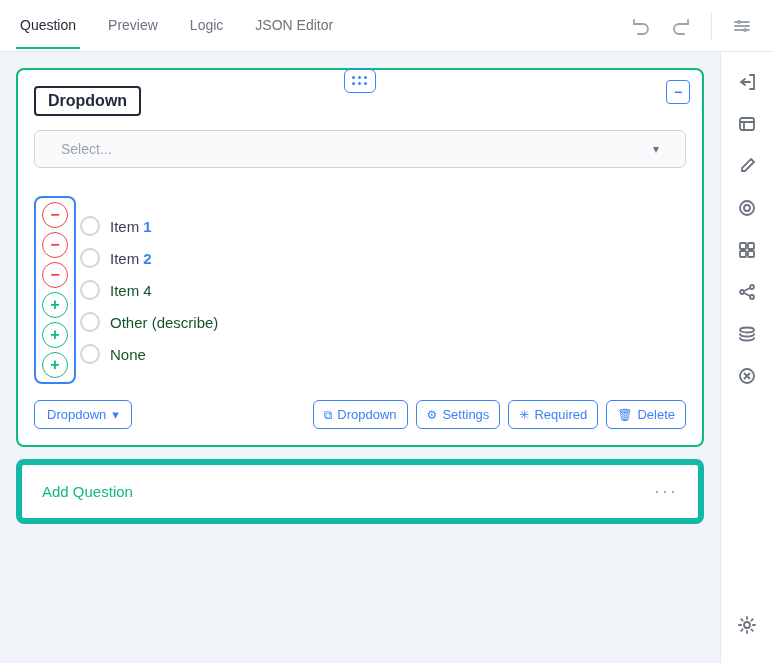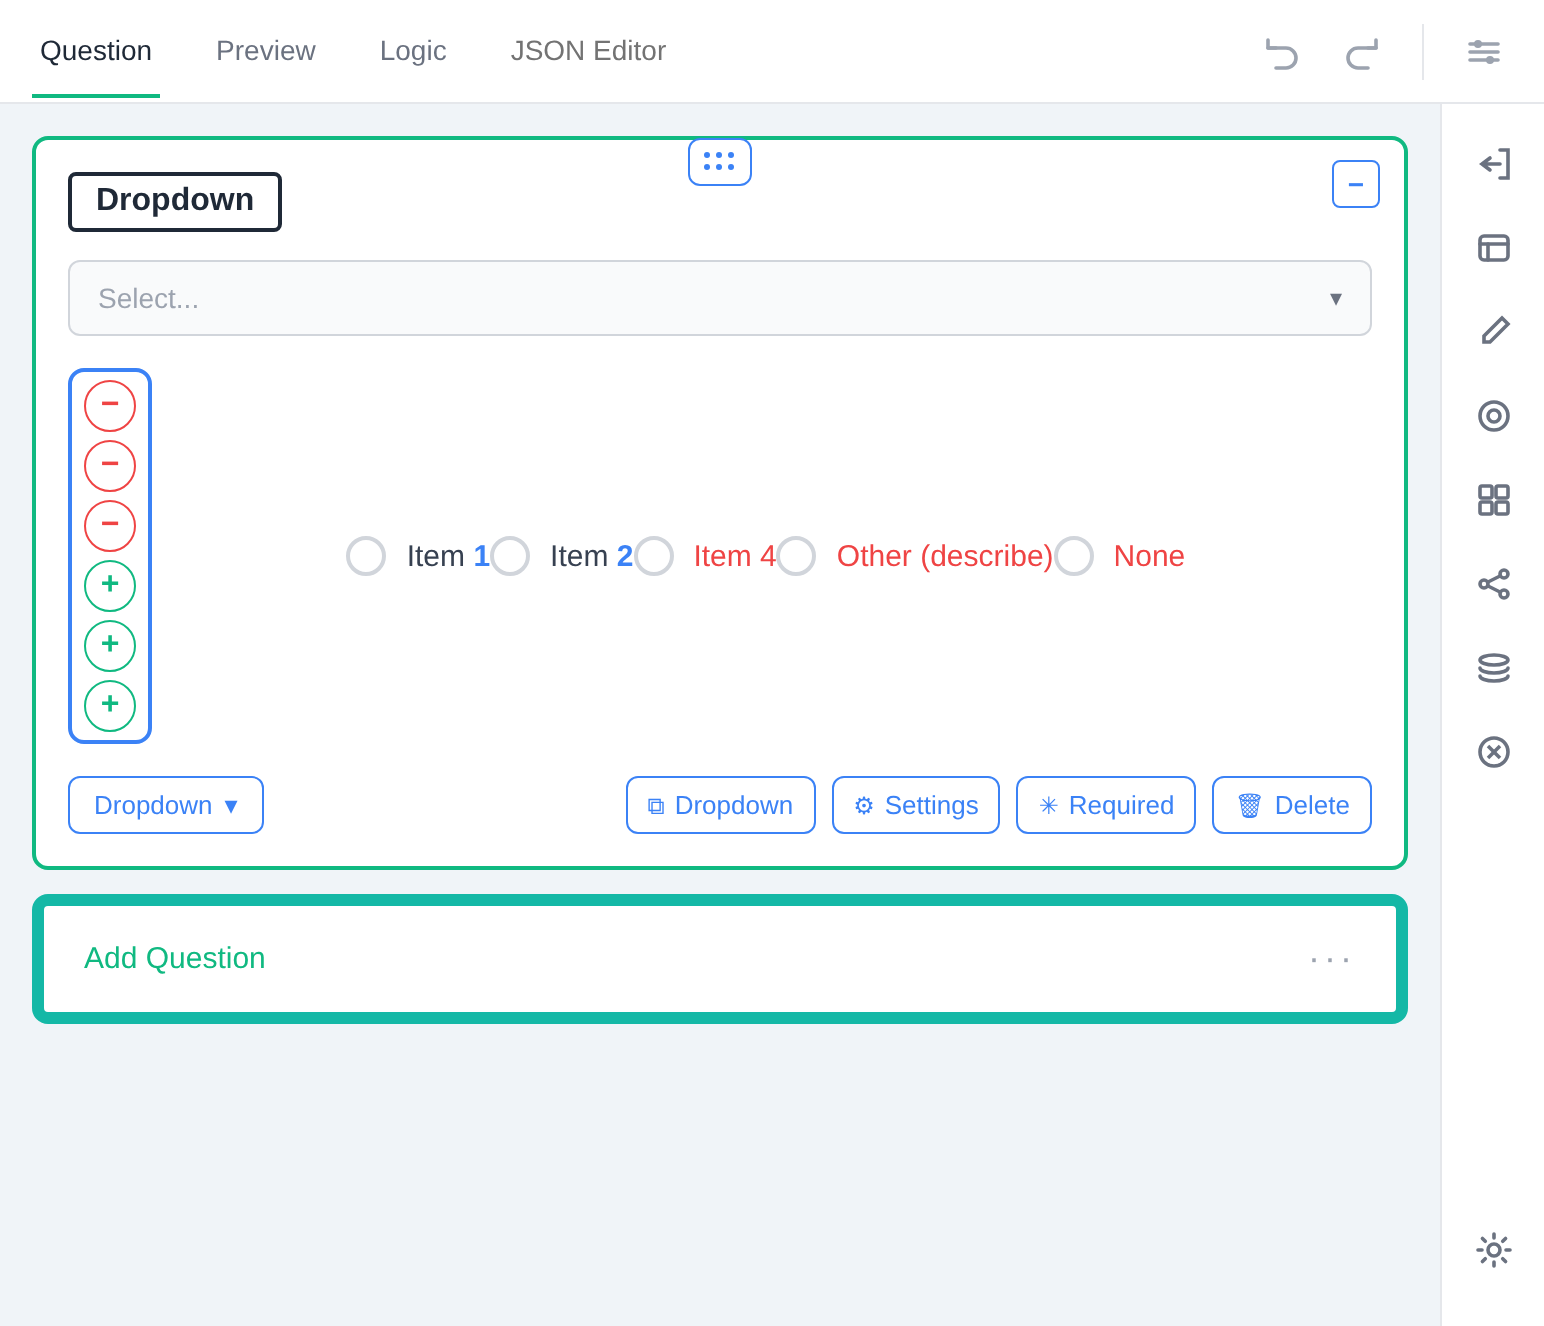--- a/index.html
+++ b/index.html
@@ -168,26 +168,26 @@
       font-weight: 600;
       color: #1f2937;
       margin-bottom: 14px;
       cursor: text;
     }
 
     
     .select-field {
       border: 1px solid #d1d5db;
       border-radius: 6px;
-      padding: 10px 14px;
+      padding: 10px 26px;
       display: flex;
       align-items: center;
       justify-content: space-between;
       background: #f9fafb;
-      margin-bottom: 16px;
+      margin-bottom: 28px;
       cursor: pointer;
     }
 
     .select-placeholder {
       color: #9ca3af;
       font-size: 14px;
     }
 
     .select-chevron {
       color: #6b7280;
@@ -233,21 +233,21 @@
       background: #fff;
       flex-shrink: 0;
     }
 
     .option-label {
       font-size: 15px;
       color: #374151;
     }
 
     .option-label.muted {
-      color: #ef4444;
+      color: #14532d;
     }
 
     .option-label span.highlight {
       color: #3b82f6;
       font-weight: 600;
     }
 
     
     .options-actions-col {
       display: flex;
@@ -263,22 +263,22 @@
     .options-container {
       display: flex;
       flex-direction: row;
       gap: 0;
       margin-bottom: 16px;
       align-items: stretch;
     }
 
     .options-items {
       display: flex;
-      flex-direction: row;
-      gap: 0;
+      flex-direction: column;
+      gap: 12px;
       flex: 1;
       justify-content: center;
     }
 
     
     .card-footer {
       display: flex;
       align-items: center;
       justify-content: space-between;
     }

